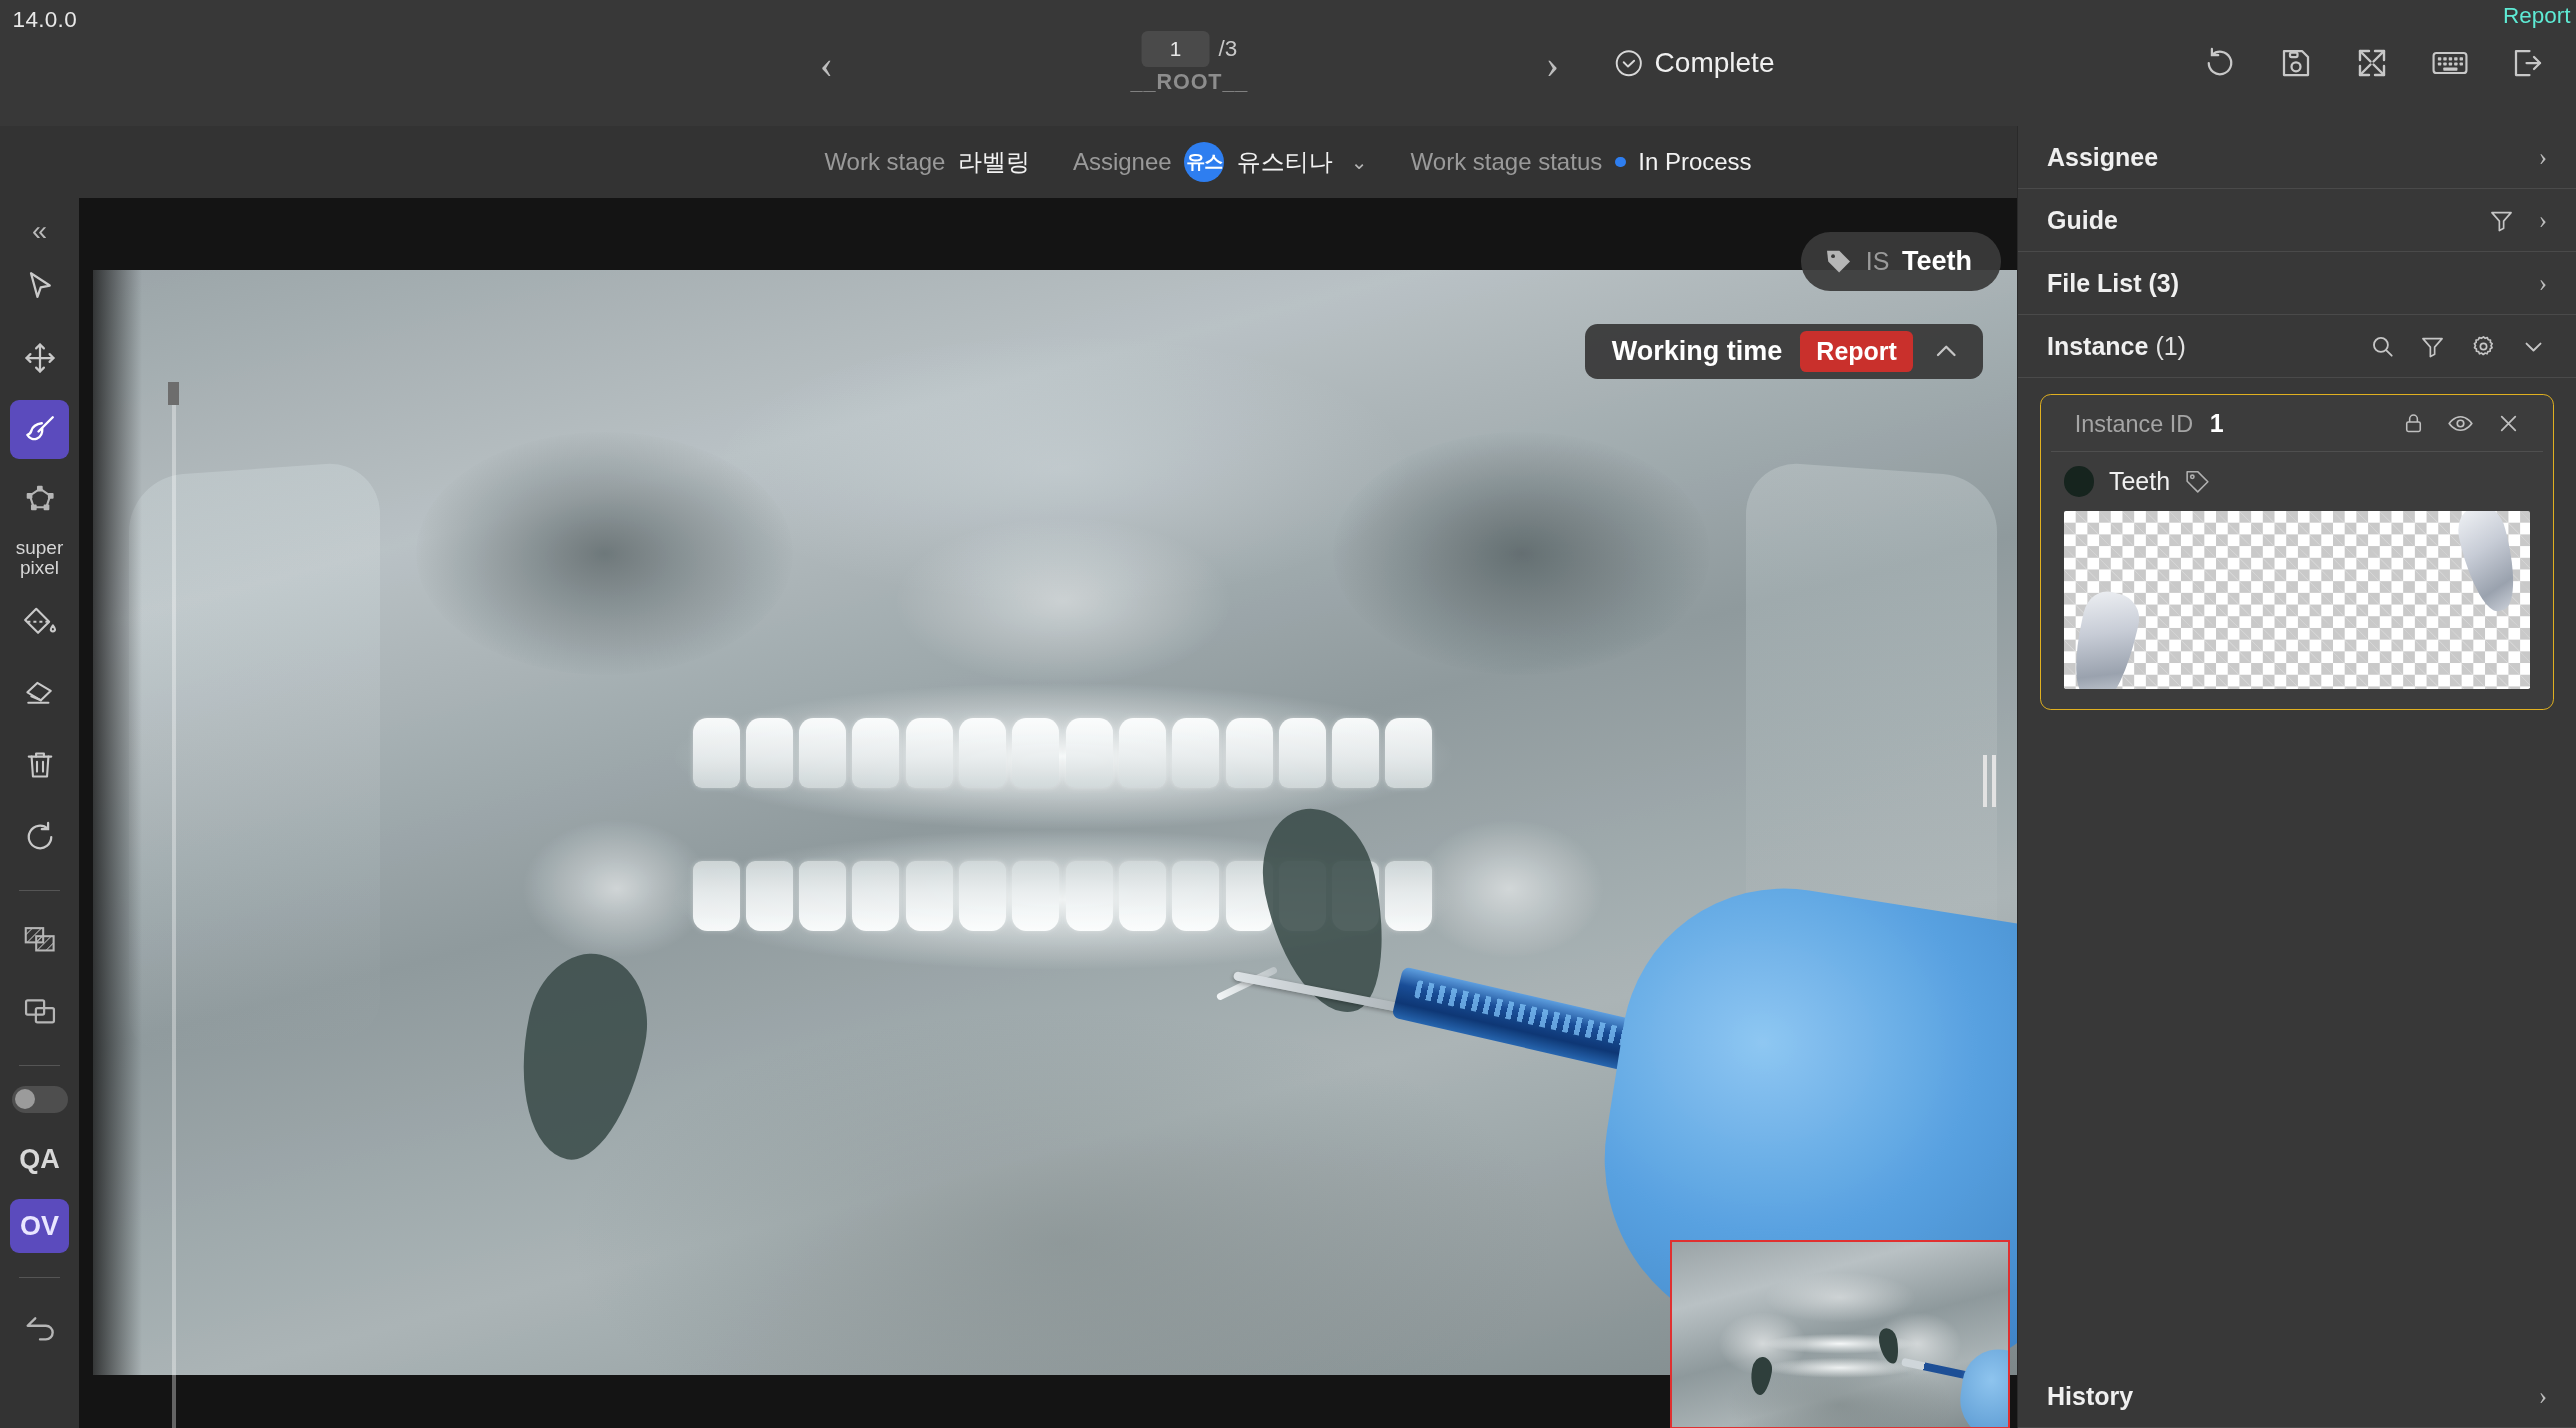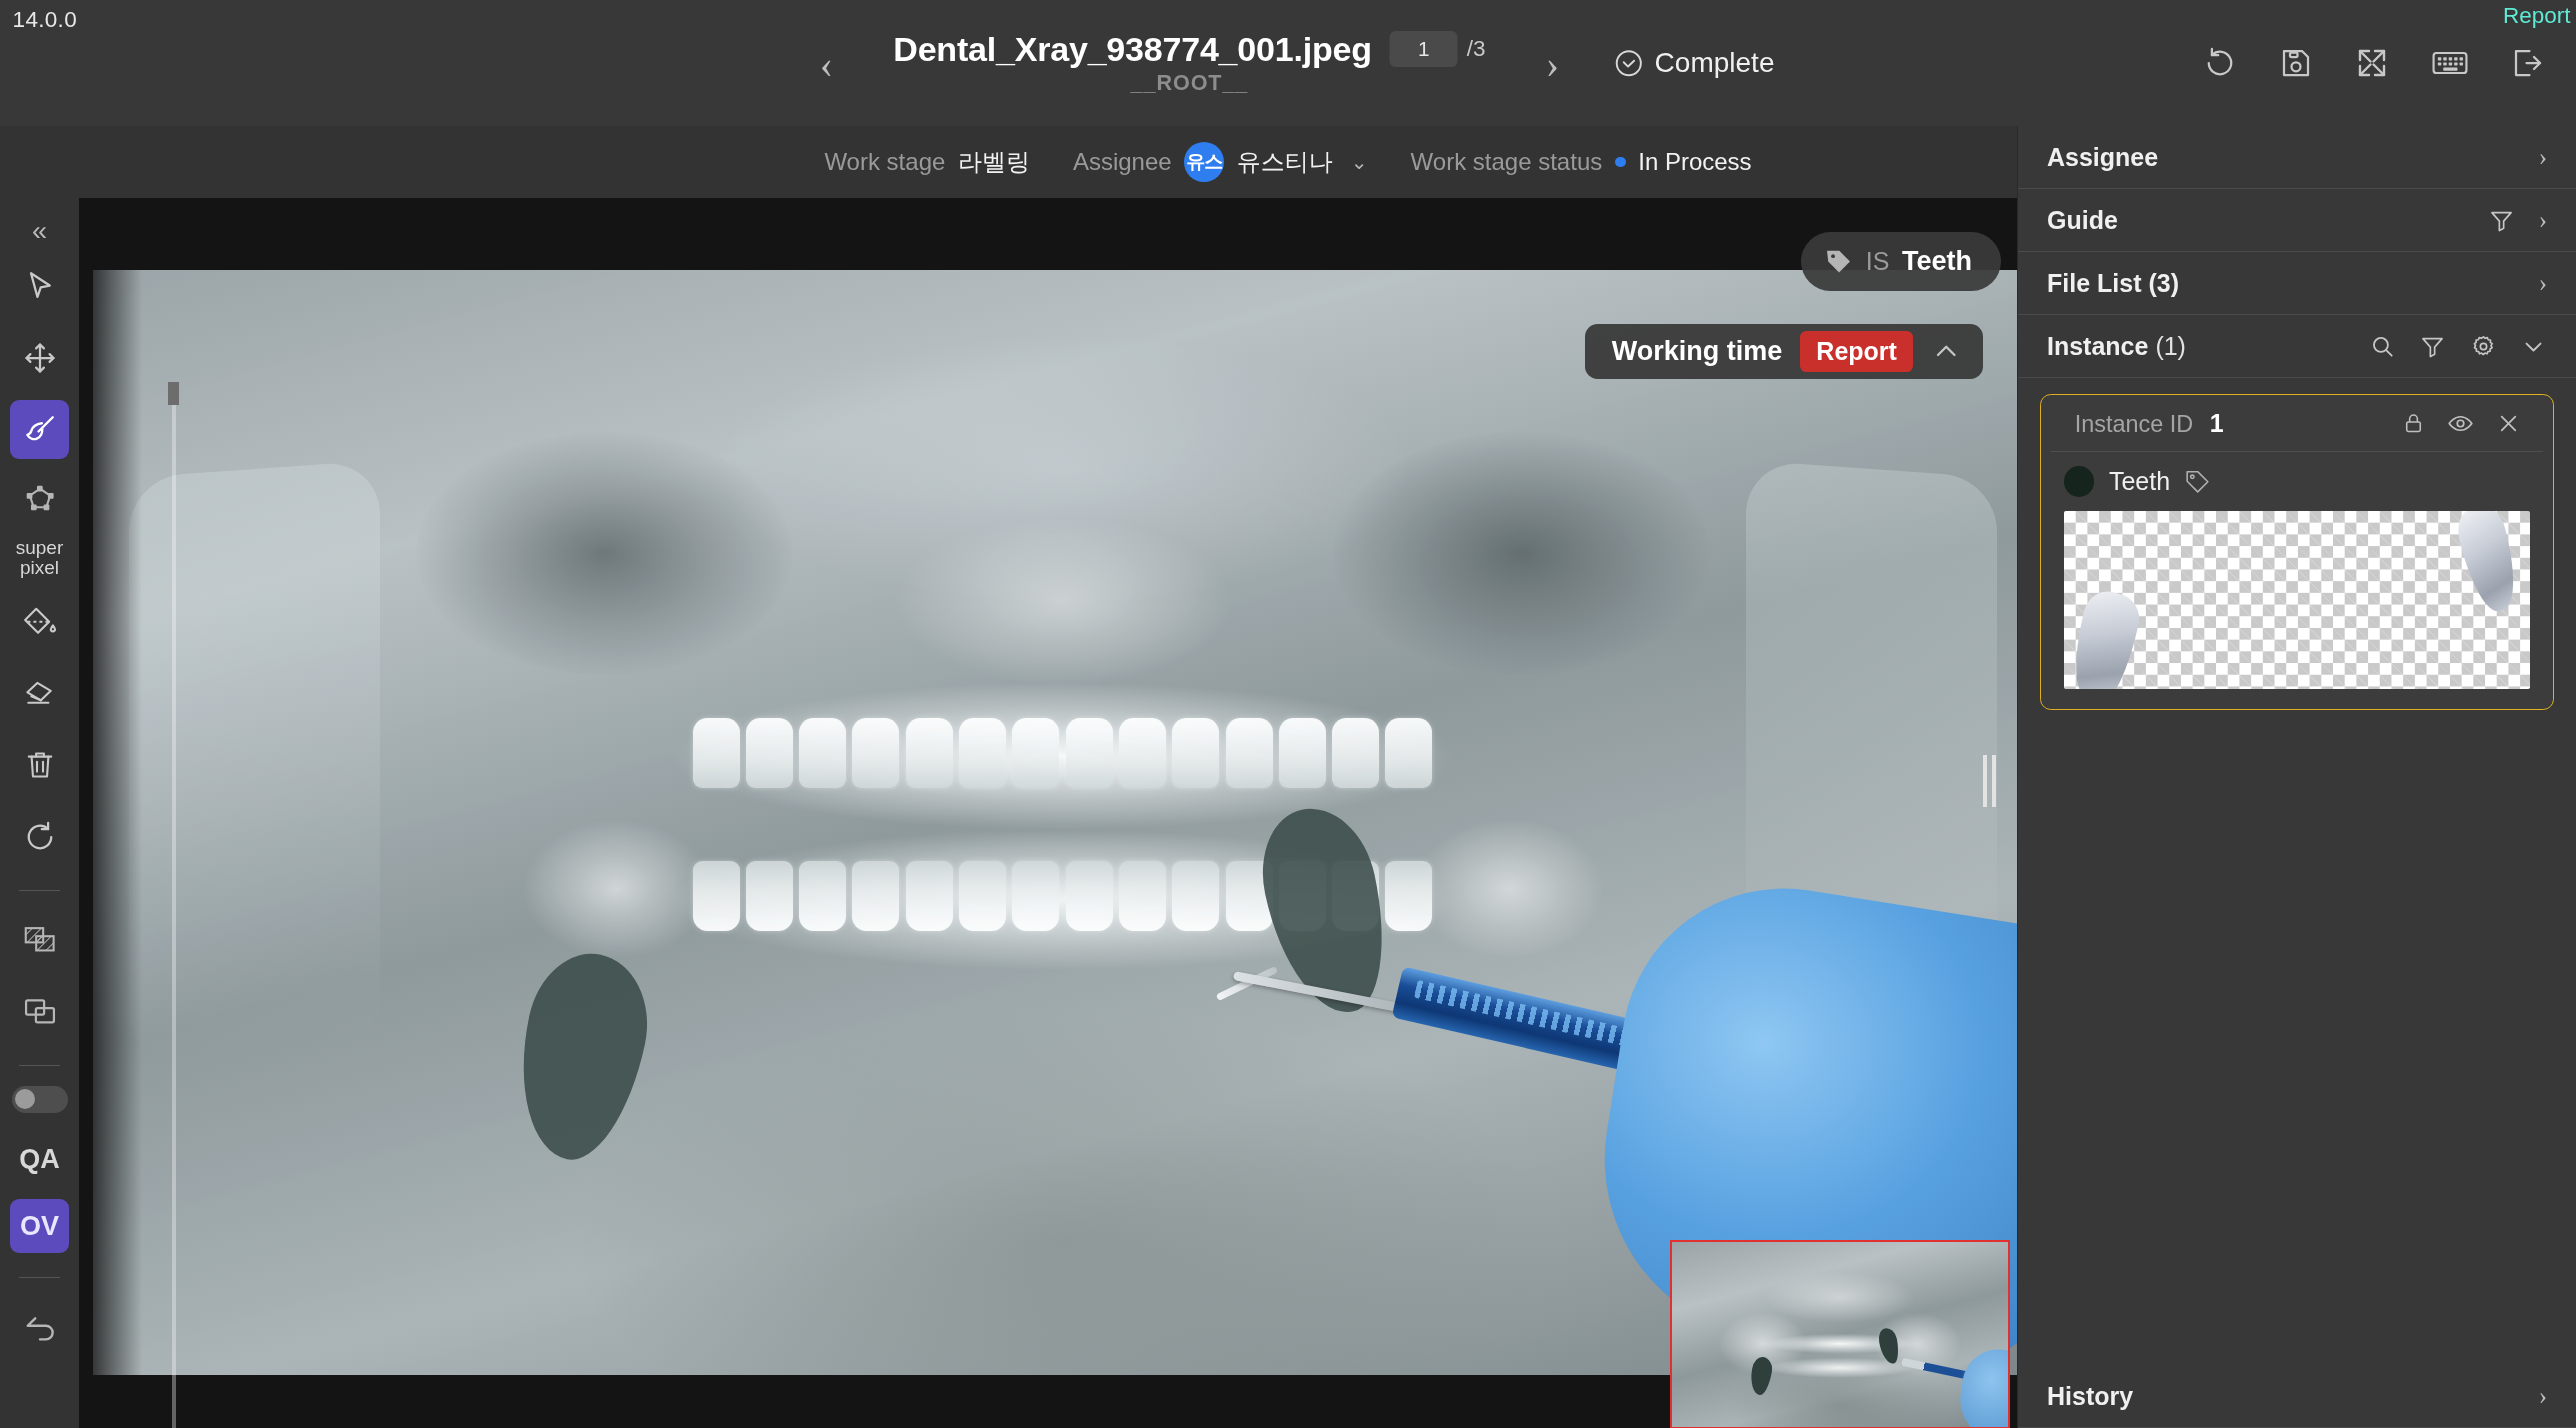--- a/index.html
+++ b/index.html
@@ -317,21 +317,20 @@
 <div class="app">
 
   <div class="header">
     <div class="version">14.0.0</div>
     <div class="report-link">Report</div>
 
     <div class="hdr-center">
       <div class="nav-arrow">‹</div>
       <div class="title-block">
         <div class="title-row">
-          <div class="file-title">Dental_Xray_938774_001.jpeg</div>
           <div class="page-box">1</div>
           <div class="page-total">/3</div>
         </div>
         <div class="root-label">__ROOT__</div>
       </div>
       <div class="nav-arrow">›</div>
 
       <div class="complete-status">
         <span>
           <svg width="30.5" height="30.5" viewBox="0 0 24 24" fill="none" stroke="#d8d8d8" stroke-width="1.5">

